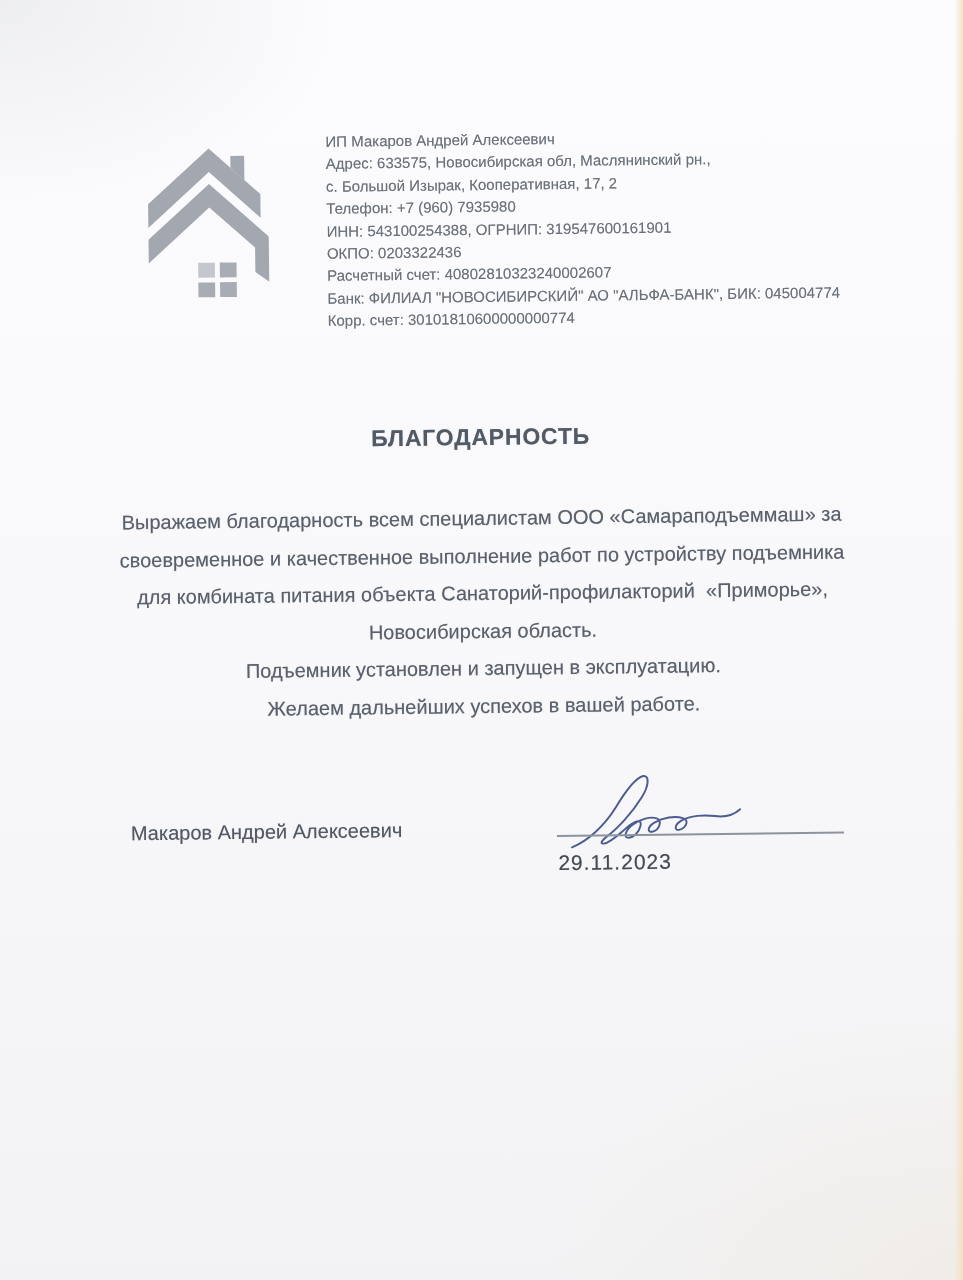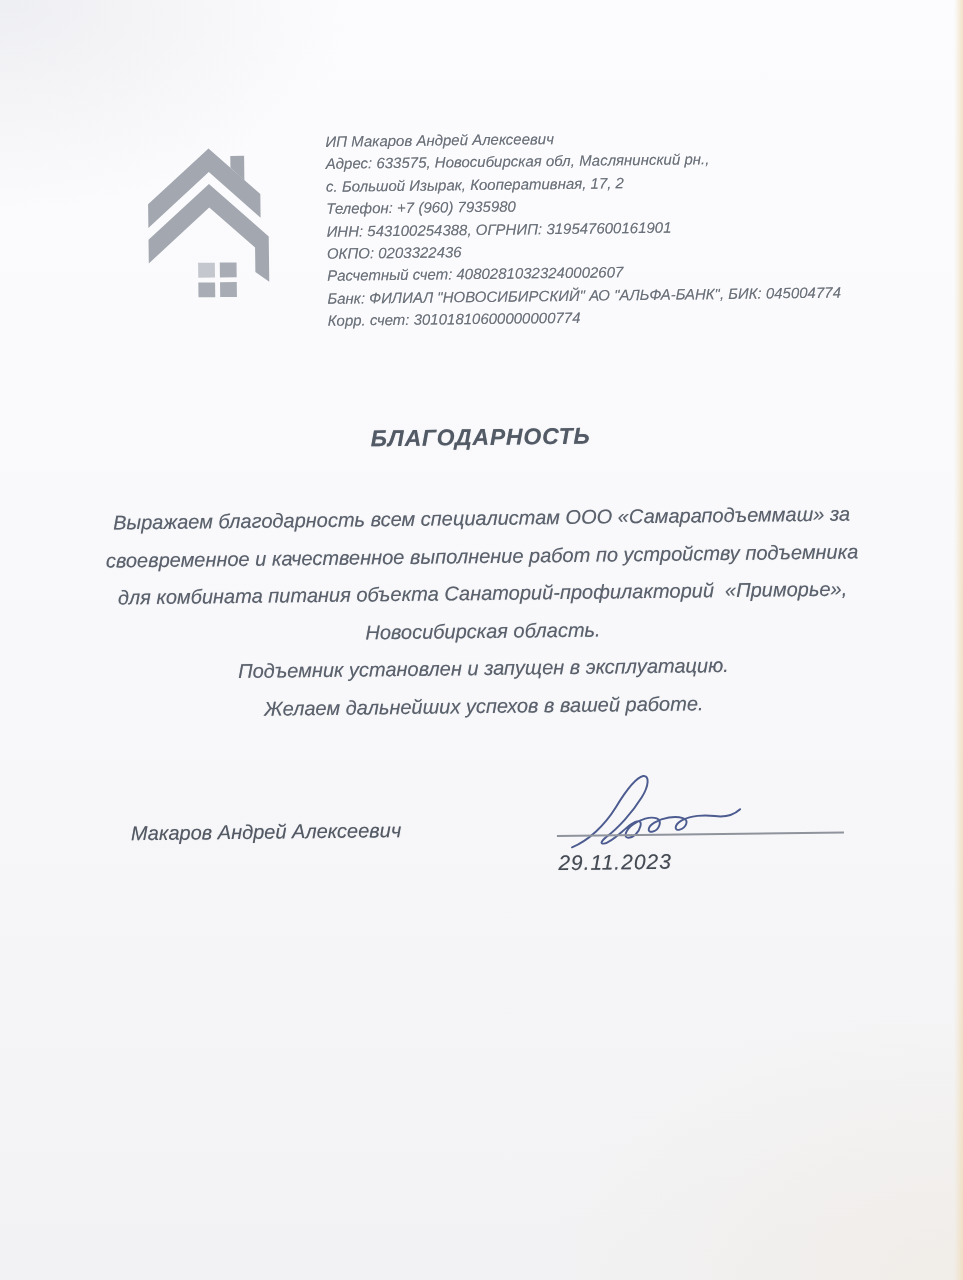--- a/index.html
+++ b/index.html
@@ -6,21 +6,20 @@
   .photo{
     position:relative;
     width:963px;height:1280px;
     margin:0 auto;
     overflow:hidden;
     font-family:"Liberation Sans", sans-serif;
     background:
       radial-gradient(ellipse 500px 300px at 0% 0%, rgba(205,207,213,0.30), rgba(205,207,213,0) 70%),
       radial-gradient(ellipse 600px 400px at 100% 100%, rgba(235,220,196,0.25), rgba(235,220,196,0) 70%),
       linear-gradient(180deg,#fcfcfe 0%,#f8f8fa 55%,#f2f2f4 100%);
-    font-style: italic;
   }
   .photo::after{ 
     content:"";
     position:absolute;top:0;right:0;width:9px;height:100%;
     background:linear-gradient(to left, rgba(240,222,190,0.85), rgba(240,222,190,0));
     pointer-events:none;
   }
   .content{
     position:absolute;inset:0;
     transform:rotate(-0.7deg);

